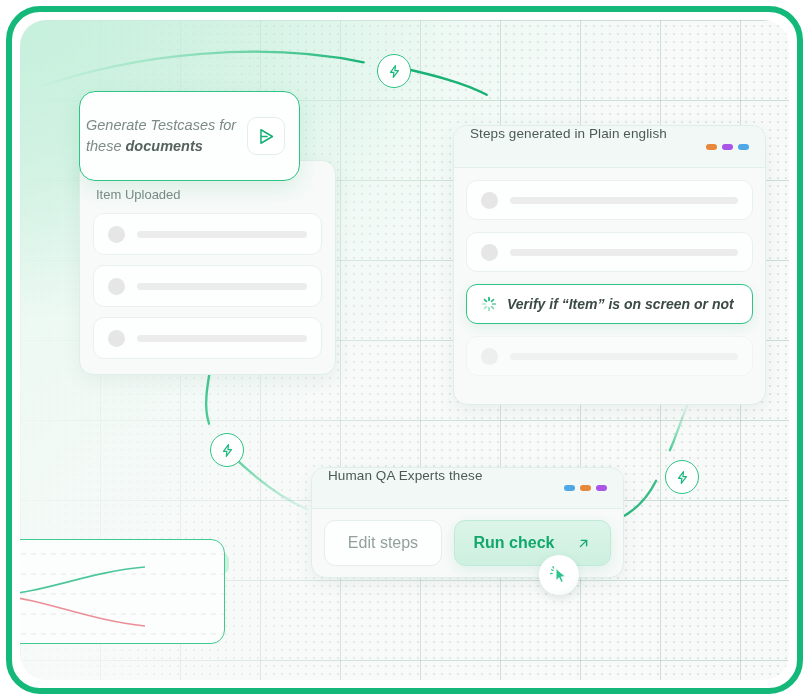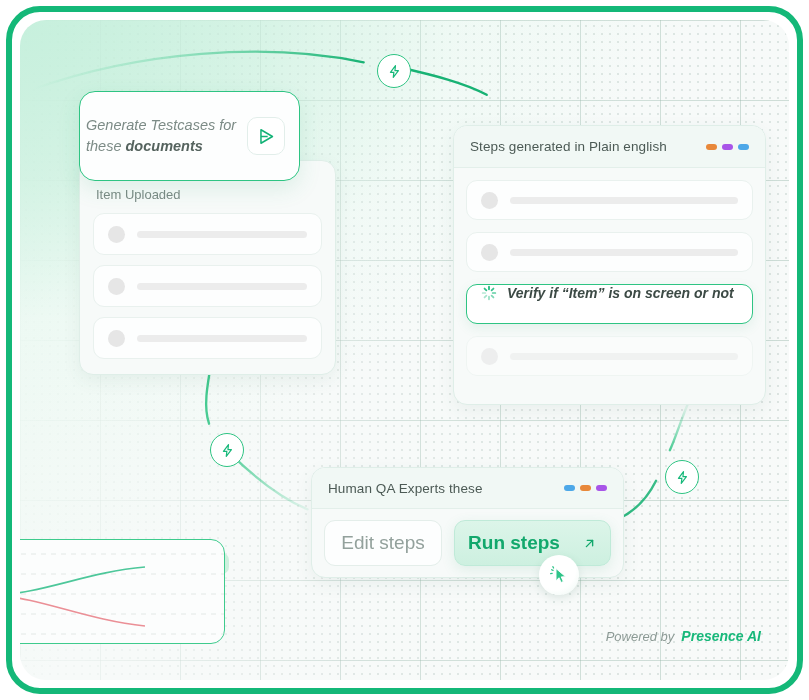--- a/index.html
+++ b/index.html
@@ -78,21 +78,20 @@
     border: 1px solid #dfeee8;
     border-radius: 14px;
     box-shadow: 0 6px 18px rgba(60,100,85,0.07);
   }
 
   .panel-head {
     background: #f1f8f5;
     border-bottom: 1px solid #e3efea;
     border-radius: 13px 13px 0 0;
     display: flex;
-    align-items: center;
     justify-content: space-between;
     padding: 0 16px;
   }
 
   .panel-title {
     font-size: 13.5px;
     color: #4c5a55;
     letter-spacing: .1px;
   }
 
@@ -158,20 +157,21 @@
   #steps-panel .panel-head { height: 42px; }
   #steps-rows {
     position: absolute; left: 12px; right: 12px; top: 54px;
     display: flex; flex-direction: column; gap: 12px;
   }
   #steps-rows .srow { height: 40px; }
   .srow.fade { opacity: .55; }
 
   .step-active {
     display: flex;
+    align-items: center;
     gap: 10px;
     background: #ffffff;
     border: 1.5px solid #2ec483;
     border-radius: 11px;
     padding: 0 14px;
     height: 40px;
     box-shadow: 0 4px 12px rgba(46,160,110,0.10);
   }
   .step-active .label {
     font-size: 14px;
@@ -187,21 +187,21 @@
   #qa-actions {
     position: absolute; left: 12px; right: 12px; top: 52px;
     display: flex; gap: 12px;
   }
   .btn {
     height: 46px;
     border-radius: 11px;
     display: flex;
     align-items: center;
     justify-content: center;
-    font-size: 19px;
+    font-size: 16px;
   }
   #edit-steps {
     flex: 0 0 118px;
     background: #fdfefe;
     border: 1px solid #e4eeea;
     color: #93a19c;
   }
   #run-steps {
     flex: 1 1 auto;
     position: relative;
@@ -401,21 +401,21 @@
           <span class="dot" style="background:#4da8e8"></span>
           <span class="dot" style="background:#e8883a"></span>
           <span class="dot" style="background:#a855e8"></span>
         </span>
       </div>
       <div id="qa-actions">
         <div id="edit-steps" class="btn">
           <span>Edit steps</span>
         </div>
         <div id="run-steps" class="btn">
-          <span>Run steps</span>
+          <span>Run check</span>
           <svg width="15" height="15" viewBox="0 0 24 24" fill="none" stroke="#12a86c" stroke-width="2.2" stroke-linecap="round" stroke-linejoin="round">
             <path d="M7 17 L17 7"></path>
             <path d="M8.5 7 H17 V15.5"></path>
           </svg>
         </div>
       </div>
     </div>
 
     <div id="cursor-bubble">
       <svg width="21" height="21" viewBox="0 0 24 24">
@@ -459,19 +459,15 @@
       <svg width="15" height="15" viewBox="0 0 24 24" fill="none" stroke="#17b87a" stroke-width="1.9" stroke-linejoin="round" stroke-linecap="round">
         <path d="M13.6 2.5 L5.5 13.4 H11 L10 21.5 L18.3 10.6 H12.7 Z"></path>
       </svg>
     </div>
     <div id="bolt-3" class="bolt">
       <svg width="15" height="15" viewBox="0 0 24 24" fill="none" stroke="#17b87a" stroke-width="1.9" stroke-linejoin="round" stroke-linecap="round">
         <path d="M13.6 2.5 L5.5 13.4 H11 L10 21.5 L18.3 10.6 H12.7 Z"></path>
       </svg>
     </div>
 
-    <div id="footer">
-      <span id="powered-by">Powered by</span>
-      <span id="brand">Presence AI</span>
-    </div>
 
   </div>
 </div>
 
 </body></html>

